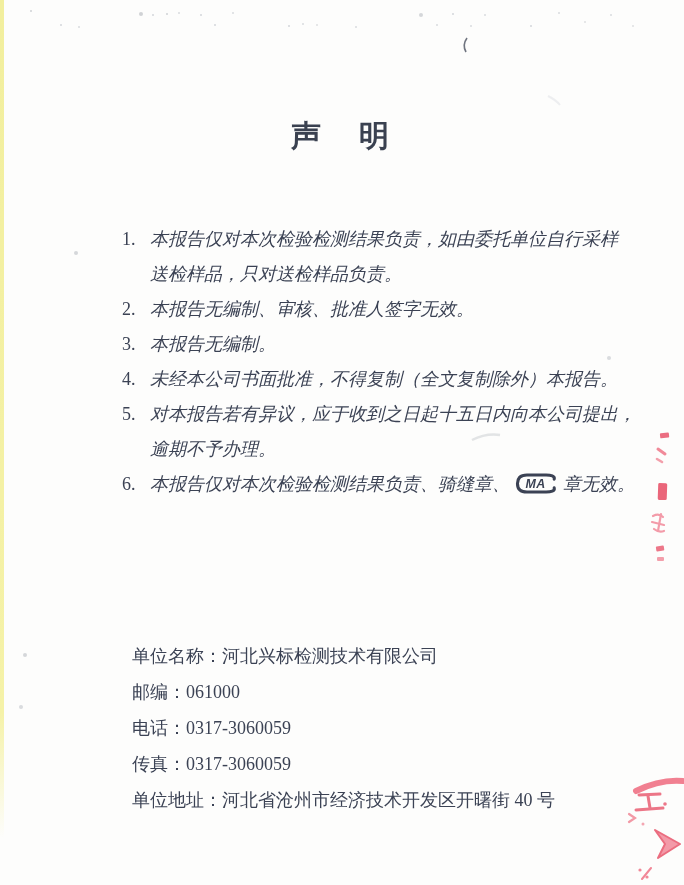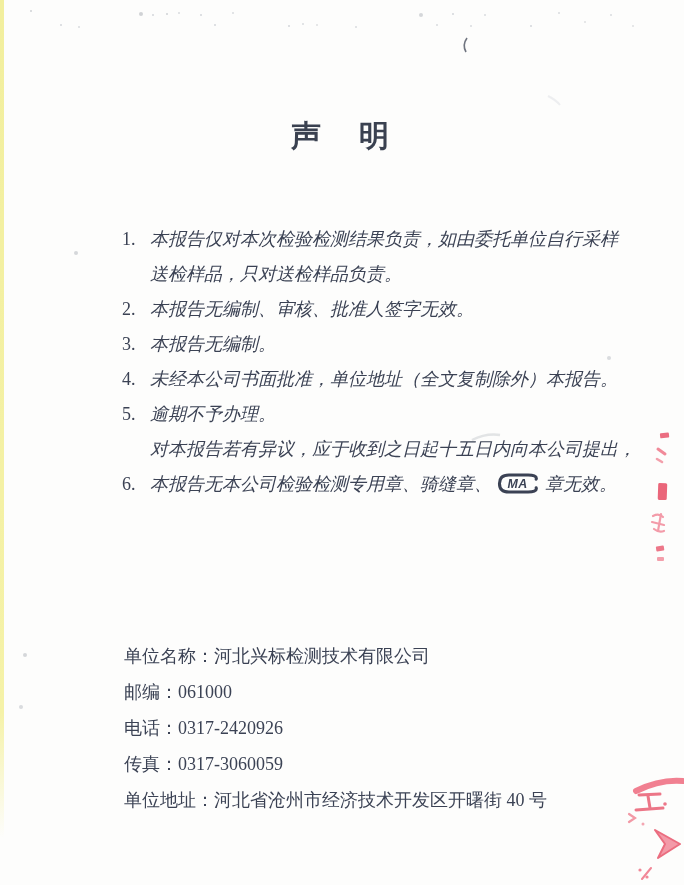--- a/index.html
+++ b/index.html
@@ -37,21 +37,21 @@
   
   .cma-logo{display:inline-block;vertical-align:-4px;margin:0 3px 0 5px;text-align:right;}
   .cma-logo svg{display:block;}
   .cma-logo path{stroke:#3b4254;fill:none;stroke-width:3.2;stroke-linecap:round;}
   .cma-logo text{
     fill:#3b4254;font-weight:700;font-size:13px;
     font-family:"Liberation Sans","DejaVu Sans",sans-serif;letter-spacing:.5px;
   }
   
   .contact{
-    position:absolute;left:124px;top:638px;
+    position:absolute;left:132px;top:638px;
     font-size:18px;line-height:36px;
   }
   
   .stamps{position:absolute;left:0;top:0;pointer-events:none;}
   
   .specks{
     position:absolute;left:0;top:0;width:2px;height:2px;border-radius:50%;
     background:transparent;
     box-shadow:
       30px 10px 0 0 rgba(152,157,167,.45), 60px 24px 0 0 rgba(152,157,167,.4),
@@ -96,47 +96,47 @@
     </li>
     <li class="item">
       <span class="num">3.</span>
       <div class="itext">
         <div class="line">本报告无编制。</div>
       </div>
     </li>
     <li class="item">
       <span class="num">4.</span>
       <div class="itext">
-        <div class="line">未经本公司书面批准，单位地址（全文复制除外）本报告。</div>
+        <div class="line">未经本公司书面批准，不得复制（全文复制除外）本报告。</div>
       </div>
     </li>
     <li class="item">
       <span class="num">5.</span>
       <div class="itext">
+        <div class="line">对本报告若有异议，应于收到之日起十五日内向本公司提出，</div>
         <div class="line">逾期不予办理。</div>
-        <div class="line">对本报告若有异议，应于收到之日起十五日内向本公司提出，</div>
       </div>
     </li>
     <li class="item">
       <span class="num">6.</span>
       <div class="itext">
         <div class="line">
-          <span>本报告无本公司检验检测专用章、骑缝章、</span><span class="cma-logo"><svg width="45" height="21" viewBox="0 0 46 22">
+          <span>本报告仅对本次检验检测结果负责、骑缝章、</span><span class="cma-logo"><svg width="45" height="21" viewBox="0 0 46 22">
               <path d="M40.5 6.5 C41.5 3 37 2 32 2 L12 2 C4.5 2 2 5.5 2 11 C2 16.5 4.5 20 12 20 L32 20 C37 20 41.5 19 40.5 15.5"></path>
               <text x="21" y="15.5" text-anchor="middle">MA</text>
             </svg></span><span>章无效。</span>
         </div>
       </div>
     </li>
   </ol>
 
   <div class="contact">
     <div class="line">单位名称：河北兴标检测技术有限公司</div>
     <div class="line">邮编：061000</div>
-    <div class="line">电话：0317-2420926</div>
+    <div class="line">电话：0317-3060059</div>
     <div class="line">传真：0317-3060059</div>
     <div class="line">单位地址：河北省沧州市经济技术开发区开曙街 40 号</div>
   </div>
 
   <svg class="stamps" width="684" height="885" viewBox="0 0 684 885">
 
     <path d="M472 440 q14 -7 28 -5" stroke="#d5d8dc" stroke-width="2.5" fill="none" opacity=".7"></path>
     <path d="M548 96 q8 4 12 9" stroke="#e2e4e7" stroke-width="2" fill="none" opacity=".6"></path>
 
     <path d="M467 38 q-5 7 -1 14" stroke="#565c68" stroke-width="1.6" fill="none" opacity=".85"></path>

